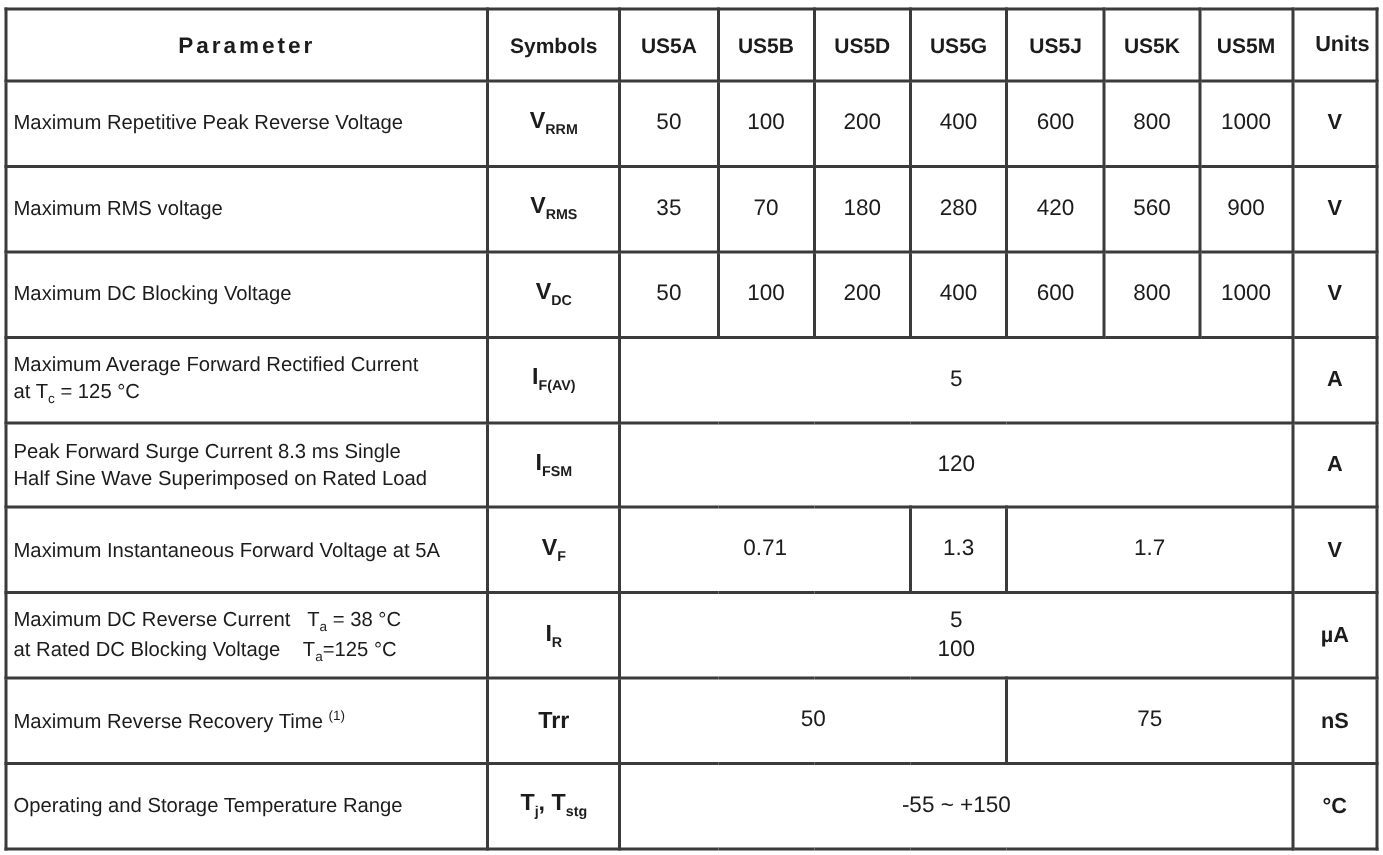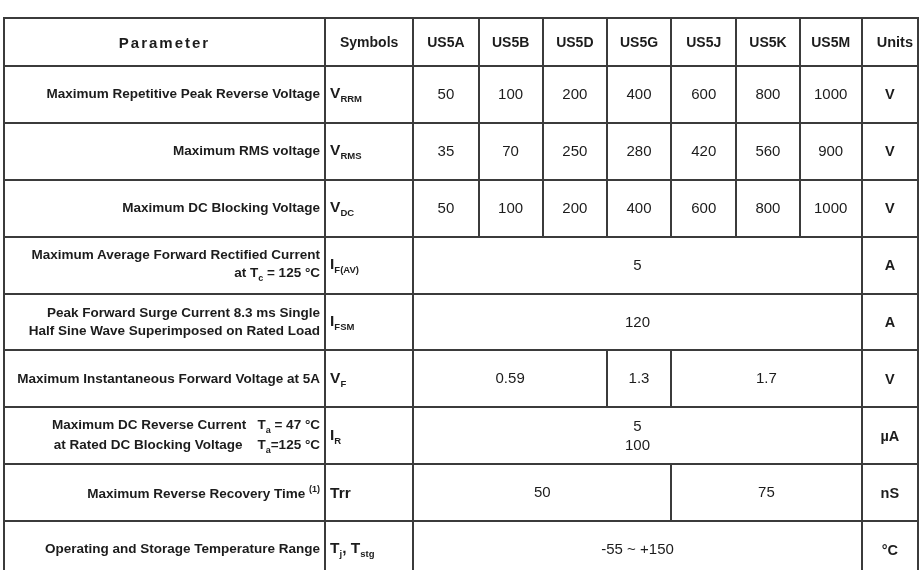--- a/index.html
+++ b/index.html
@@ -1,24 +1,24 @@
 <!DOCTYPE html>
 <html><head>
 <meta charset="utf-8">
 <style>
   html,body{margin:0;padding:0;background:#ffffff;}
   body{width:922px;height:570px;font-family:"Liberation Sans",sans-serif;color:#1c1c1c;}
-  .page{box-sizing:border-box;width:922px;height:570px;padding:17px 3px;background:#ffffff;}
+  .page{box-sizing:border-box;width:922px;height:570px;padding:5px 3px;background:#ffffff;}
   table.spec{width:916px;height:562px;border-collapse:collapse;table-layout:fixed;background:#ffffff;}
   table.spec th, table.spec td{border:2px solid #3b3b3b;padding:2px 4px;vertical-align:middle;}
   th{font-weight:bold;font-size:14px;text-align:center;color:#1c1c1c;}
   th.param-h{font-size:15px;letter-spacing:2px;}
   th.units-h{font-size:14.5px;text-align:right;}
-  td.param{text-align:right;padding:4px 6px 4px 10px;font-size:13.5px;font-weight:bold;line-height:1.35;margin-top:34px;}
-  td.symbol{font-weight:bold;font-size:15.5px;}
+  td.param{text-align:left;padding:4px 6px 4px 10px;font-size:13.5px;font-weight:normal;line-height:1.35;margin-top:34px;}
+  td.symbol{text-align:center;font-weight:bold;font-size:15.5px;}
   td.symbol sub{font-size:9.5px;font-weight:bold;}
   td.param sub{font-size:9px;}
   sup.note{font-size:9px;vertical-align:super;}
   td.value{text-align:center;font-size:15px;white-space:pre-line;line-height:1.25;margin-top:25px;}
   td.unit{text-align:center;font-weight:bold;font-size:14.5px;}
   thead tr{height:48px;}
   tbody tr{height:51px;}
 </style>
 </head>
 <body>
@@ -66,21 +66,21 @@
           <td class="value">1000</td>
           <td class="unit">V</td>
         </tr>
         <tr>
           <td class="param">
             <div><span>Maximum RMS voltage</span></div>
           </td>
           <td class="symbol"><span>V</span><sub>RMS</sub></td>
           <td class="value">35</td>
           <td class="value">70</td>
-          <td class="value">250</td>
+          <td class="value">180</td>
           <td class="value">280</td>
           <td class="value">420</td>
           <td class="value">560</td>
           <td class="value">900</td>
           <td class="unit">V</td>
         </tr>
         <tr>
           <td class="param">
             <div><span>Maximum DC Blocking Voltage</span></div>
           </td>
@@ -110,28 +110,28 @@
           </td>
           <td class="symbol"><span>I</span><sub>FSM</sub></td>
           <td class="value" colspan="7">120</td>
           <td class="unit">A</td>
         </tr>
         <tr>
           <td class="param">
             <div><span>Maximum Instantaneous Forward Voltage at 5A</span></div>
           </td>
           <td class="symbol"><span>V</span><sub>F</sub></td>
-          <td class="value" colspan="3">0.59</td>
+          <td class="value" colspan="3">0.71</td>
           <td class="value" colspan="1">1.3</td>
           <td class="value" colspan="3">1.7</td>
           <td class="unit">V</td>
         </tr>
         <tr>
           <td class="param">
-            <div><span>Maximum DC Reverse Current&nbsp;&nbsp;&nbsp;T</span><sub>a</sub><span> = 47 °C</span></div>
+            <div><span>Maximum DC Reverse Current&nbsp;&nbsp;&nbsp;T</span><sub>a</sub><span> = 38 °C</span></div>
             <div><span>at Rated DC Blocking Voltage&nbsp;&nbsp;&nbsp;&nbsp;T</span><sub>a</sub><span>=125 °C</span></div>
           </td>
           <td class="symbol"><span>I</span><sub>R</sub></td>
           <td class="value" colspan="7">5
 100</td>
           <td class="unit">µA</td>
         </tr>
         <tr>
           <td class="param">
             <div><span>Maximum Reverse Recovery Time </span><sup class="note">(1)</sup></div>

